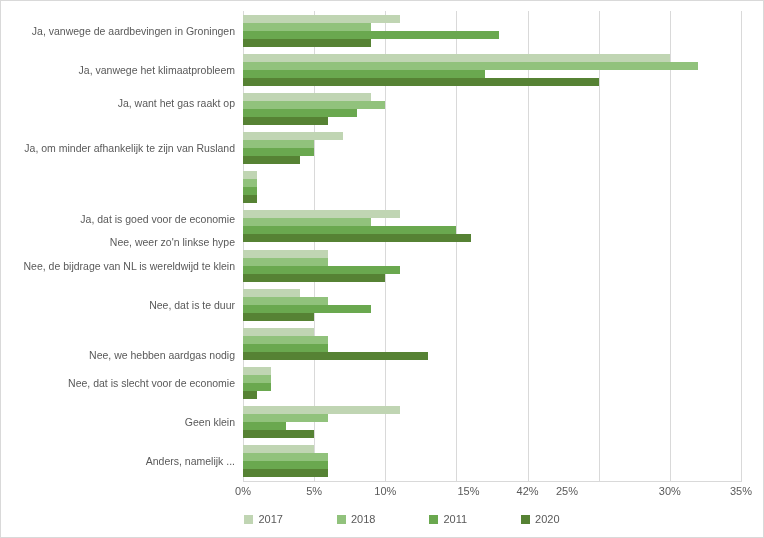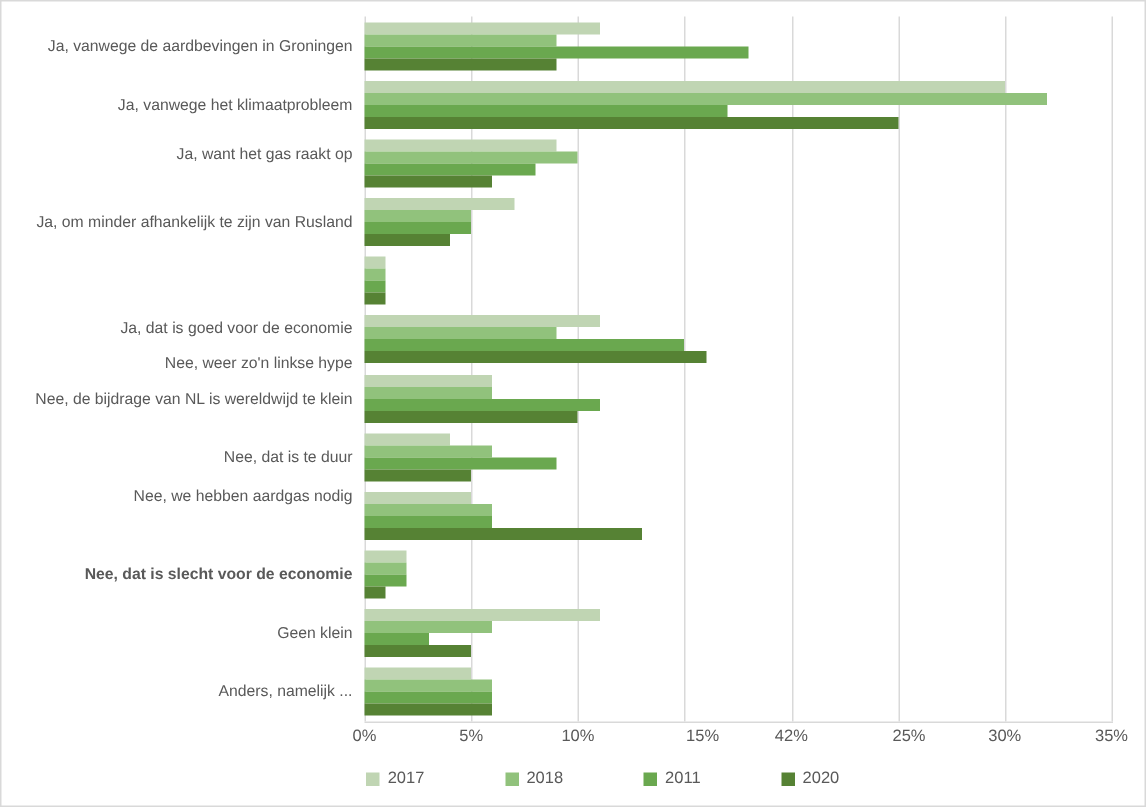--- a/index.html
+++ b/index.html
@@ -194,35 +194,35 @@
       </div>
   </div>
 
   <div class="axis-baseline"></div>
   <div id="tick-labels">
       <div class="tick-label" style="left: 242px;">0%</div>
       <div class="tick-label" style="left: 313.143px;">5%</div>
       <div class="tick-label" style="left: 384.286px;">10%</div>
       <div class="tick-label" style="left: 455.429px; margin-left: 12px;">15%</div>
       <div class="tick-label" style="left: 526.571px;">42%</div>
-      <div class="tick-label" style="left: 605px;">25%</div>
+      <div class="tick-label" style="left: 566px;">25%</div>
       <div class="tick-label" style="left: 668.857px;">30%</div>
       <div class="tick-label" style="left: 740px;">35%</div>
     </div>
   <div id="category-labels">
       <div class="cat-label" style="top: 23.5833px;">Ja, vanwege de aardbevingen in Groningen</div>
       <div class="cat-label" style="top: 62.75px;">Ja, vanwege het klimaatprobleem</div>
       <div class="cat-label" style="top: 96px;">Ja, want het gas raakt op</div>
       <div class="cat-label" style="top: 141.083px;">Ja, om minder afhankelijk te zijn van Rusland</div>
       <div class="cat-label" style="top: 180.25px; margin-top: 32px;">Ja, dat is goed voor de economie</div>
       <div class="cat-label" style="top: 235px;">Nee, weer zo'n linkse hype</div>
       <div class="cat-label" style="top: 258.583px;">Nee, de bijdrage van NL is wereldwijd te klein</div>
       <div class="cat-label" style="top: 297.75px;">Nee, dat is te duur</div>
-      <div class="cat-label" style="top: 324px;">Nee, we hebben aardgas nodig</div>
-      <div class="cat-label" style="top: 376.083px; font-weight: bold;">Nee, dat is slecht voor de economie</div>
+      <div class="cat-label" style="top: 348px;">Nee, we hebben aardgas nodig</div>
+      <div class="cat-label" style="top: 376.083px;">Nee, dat is slecht voor de economie</div>
       <div class="cat-label" style="top: 415.25px;">Geen klein</div>
       <div class="cat-label" style="top: 454.417px;">Anders, namelijk ...</div>
     </div>
 
   <div class="legend" id="legend">
       <div class="legend-item">
         <span class="legend-swatch" style="background: rgb(192, 213, 179);"></span>
         <span class="legend-text">2017</span>
       </div>
       <div class="legend-item">

